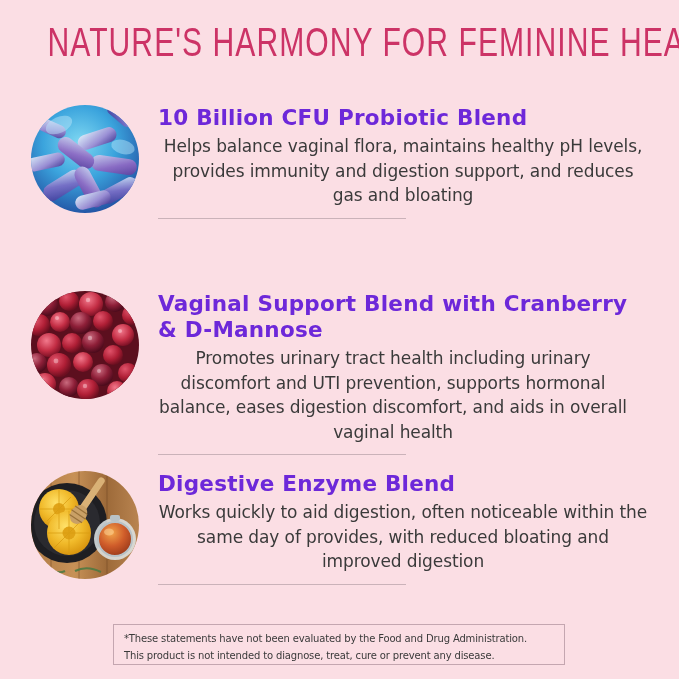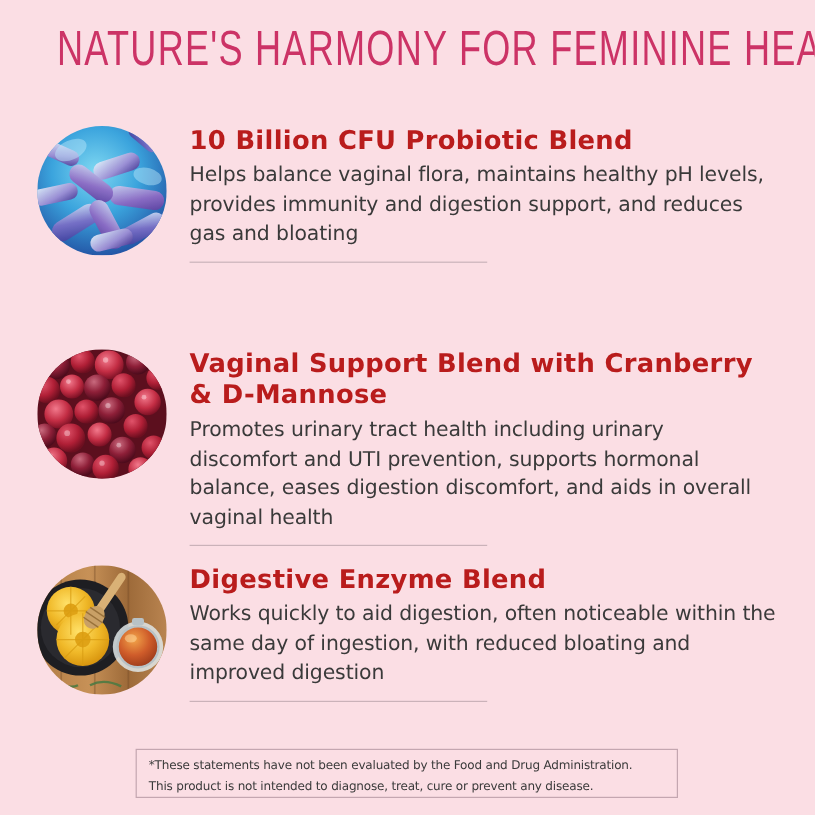--- a/index.html
+++ b/index.html
@@ -56,37 +56,38 @@
 
   .feature-body {
     position: absolute;
     left: 158px;
     top: 0;
     width: 500px;
   }
 
   .feature-heading {
     margin: 0;
-    color: #b91c1c;
+    color: #6d28d9;
     font-size: 21.5px;
     font-weight: 600;
     line-height: 26px;
     letter-spacing: 0.25px;
     font-family: "DejaVu Sans", sans-serif;
   }
   .feature-2 .feature-heading { width: 470px; }
 
   .feature-text {
     margin: 3px 0 0 0;
     color: #3a3a3a;
     font-size: 17px;
     line-height: 24.5px;
     font-family: "DejaVu Sans", sans-serif;
     width: 490px;
     letter-spacing: -0.1px;
+    text-align: center;
   }
   .feature-2 .feature-text { width: 470px; }
 
   .divider {
     margin-top: 10px;
     width: 248px;
     height: 1px;
     background: #b9a3ab;
     opacity: 0.75;
   }
@@ -302,21 +303,21 @@
 
       <g stroke="#4e7a43" stroke-width="2" fill="none" opacity="0.9">
         <path d="M44 100 Q56 94 70 101"></path>
         <path d="M16 96 Q26 104 34 100"></path>
       </g>
     </svg>
   </div>
 
   <div class="feature-body">
     <h2 class="feature-heading">Digestive Enzyme Blend</h2>
-    <p class="feature-text">Works quickly to aid digestion, often noticeable within the same day of ingestion, with reduced bloating and improved digestion</p>
+    <p class="feature-text">Works quickly to aid digestion, often noticeable within the same day of provides, with reduced bloating and improved digestion</p>
     <div class="divider"></div>
   </div>
 </div>
 
 <div class="disclaimer">
   <p>*These statements have not been evaluated by the Food and Drug Administration.</p>
   <p>This product is not intended to diagnose, treat, cure or prevent any disease.</p>
 </div>
 
 </body></html>

